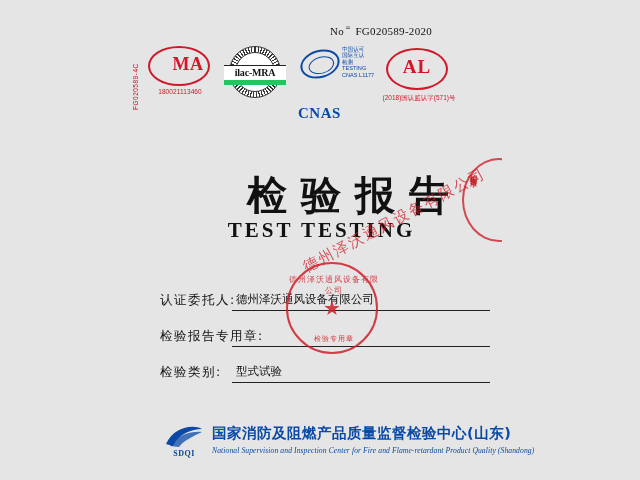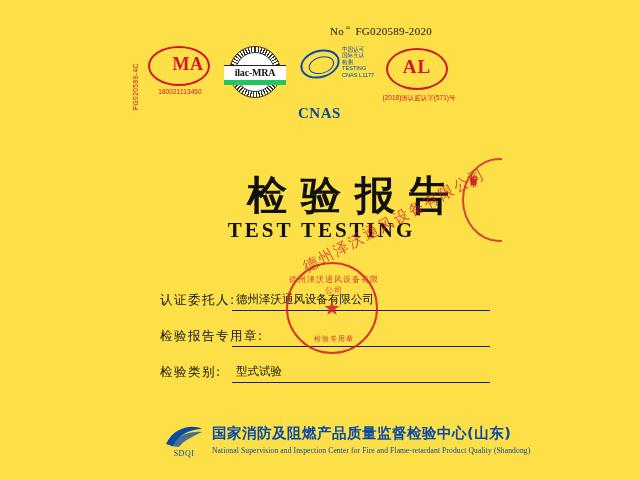--- a/index.html
+++ b/index.html
@@ -14,21 +14,21 @@
     font-family: "Liberation Sans", sans-serif;
     position: relative;
     color: #1a1a1a;
   }
 
   .page {
     position: absolute;
     left: 0; top: 0;
     width: 640px;
     height: 480px;
-    background: #fde047;
+    background: #e5e5e5;
   }
 
   
   .doc-no {
     position: absolute;
     left: 330px;
     top: 22px;
     font-size: 11px;
     letter-spacing: 0.3px;
     color: #111;
@@ -413,21 +413,21 @@
     width: 40px;
     height: 26px;
   }
   .footer-logo .sdqi {
     position: absolute;
     left: 0;
     top: 27px;
     width: 40px;
     text-align: center;
     font-size: 8px;
-    font-weight: normal;
+    font-weight: bold;
     color: #0a49a5;
     font-family: "Liberation Serif", serif;
     letter-spacing: .5px;
   }
   .footer-cn {
     position: absolute;
     left: 212px;
     top: 4px;
     font-size: 14.5px;
     font-weight: bold;
@@ -438,20 +438,21 @@
   }
   .footer-en {
     position: absolute;
     left: 212px;
     top: 26px;
     font-size: 7.6px;
     color: #0a49a5;
     font-family: "Liberation Serif", serif;
     white-space: nowrap;
     letter-spacing: .1px;
+    font-style: italic;
   }
 </style>
 </head>
 <body>
 
 <div class="page">
 
   <div class="doc-no">
     <span>No</span><span class="sup">＝</span>
     <span>FG020589-2020</span>

